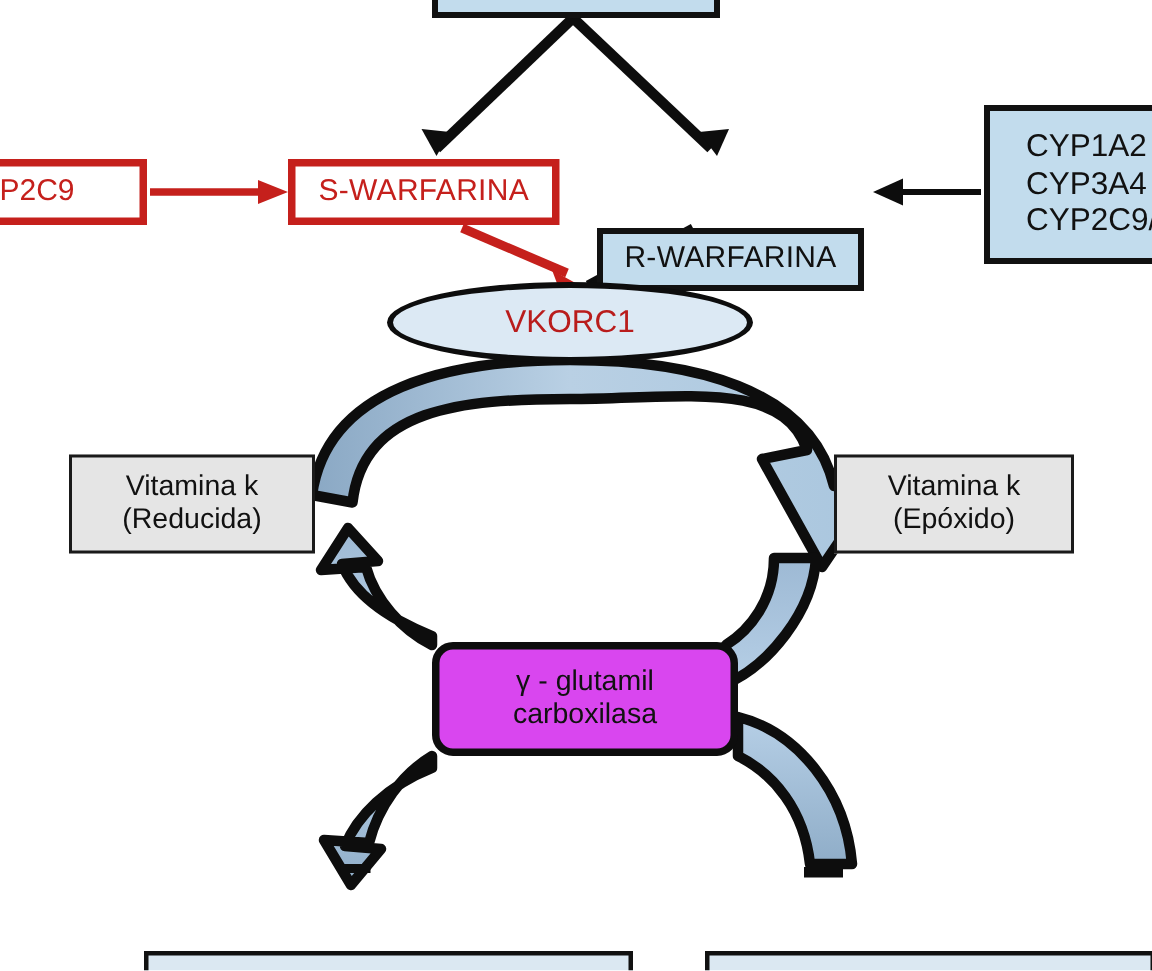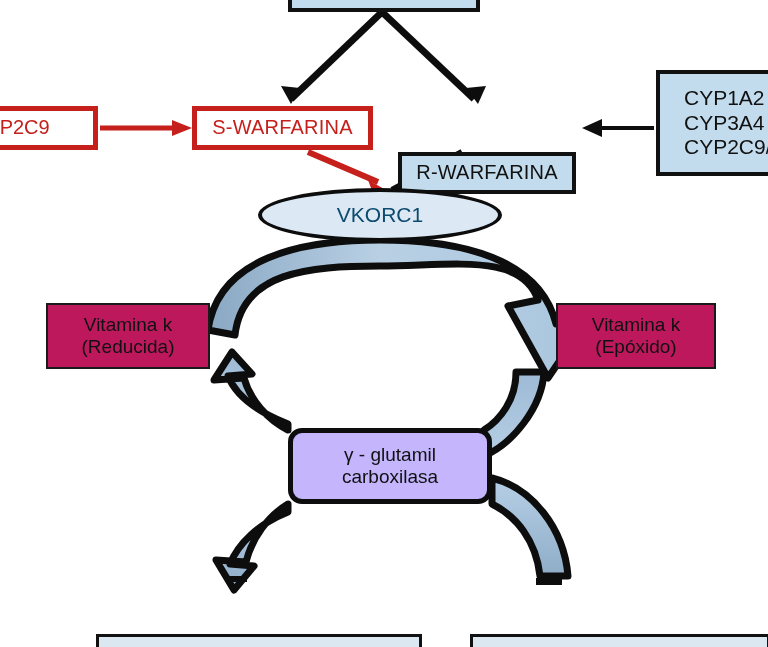--- a/index.html
+++ b/index.html
@@ -44,34 +44,34 @@
     color: #111111;
   }
   
   .box-red {
     background: #ffffff;
     border: 5px solid #c5201c;
     color: #c5201c;
   }
   
   .box-white {
-    background: #be185d;
+    background: #e5e5e5;
     border: 2px solid #1a1a1a;
     color: #111111;
   }
   
   .ellipse {
     background: #dce9f4;
     border: 4px solid #0d0d0d;
     border-radius: 50%;
-    color: #0c4a6e;
+    color: #b91c1c;
   }
   
   .box-round {
-    background: #c4b5fd;
+    background: #d946ef;
     border: 5px solid #0d0d0d;
     border-radius: 14px;
     color: #111111;
   }
   #top-box      { left: 288px; top: -40px;  width: 192px; height: 52px;  font-size: 19px; }
   #cyp2c9-box   { left: -62px; top: 106px;  width: 160px; height: 44px;  font-size: 20px; }
   #s-warf-box   { left: 192px; top: 106px;  width: 181px; height: 44px;  font-size: 20px; letter-spacing: .2px; }
   #r-warf-box   { left: 398px; top: 108px;  width: 178px; height: 42px;  font-size: 20px; letter-spacing: .2px; margin-top: 44px; }
   #cyp-multi-box{ left: 656px; top: 70px;   width: 160px; height: 106px; font-size: 21px; justify-content: flex-start; padding-left: 24px; text-align: left; }
   #vkorc1       { left: 258px; top: 188px;  width: 244px; height: 54px;  font-size: 21px; }

